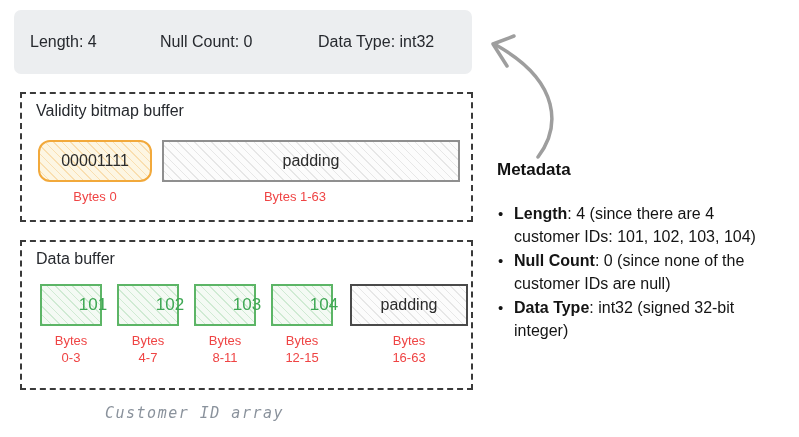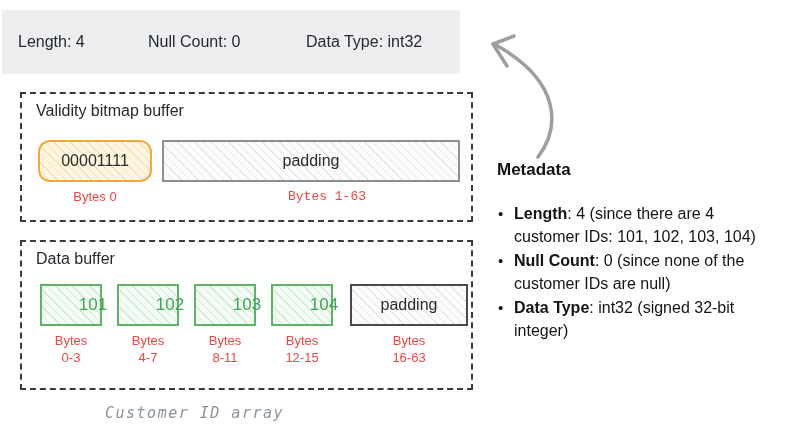--- a/index.html
+++ b/index.html
@@ -2,22 +2,22 @@
 <html><head>
 <meta charset="utf-8">
 <style>
   html,body{margin:0;padding:0;background:#ffffff;}
   .stage{
     position:relative;width:799px;height:437px;overflow:hidden;background:#ffffff;
     font-family:"Liberation Sans",sans-serif;color:#2b2b2b;
   }
   
   .meta-bar{
-    position:absolute;left:2px;top:10px;width:458px;height:64px;
-    background:#eceef0;border-radius:2px;
+    position:absolute;left:14px;top:10px;width:458px;height:64px;
+    background:#eceef0;border-radius:7px;
   }
   .meta-item{position:absolute;top:23px;font-size:16px;color:#26292e;white-space:nowrap;}
   .meta-item.m1{left:16px;}
   .meta-item.m2{left:146px;}
   .meta-item.m3{left:304px;}
 
   
   .dashed-box{
     position:absolute;border:2px dashed #3a3a3a;background:#ffffff;box-sizing:border-box;
   }
@@ -46,21 +46,21 @@
     border:2px solid #5cb566;background-color:#f4faf4;color:#3fa854;
     background-image:repeating-linear-gradient(45deg,rgba(79,179,95,0.22) 0px,rgba(79,179,95,0.22) 1px,transparent 1px,transparent 6px);
     padding-left:44px;
   }
   .bitmap-cell{left:16px;top:46px;width:114px;border-radius:12px;}
   .vpad-cell{left:140px;top:46px;width:298px;}
   .bytes-label{
     position:absolute;font-size:13px;line-height:17px;color:#ef4444;text-align:center;white-space:pre-line;
   }
   .vb1{left:16px;top:94px;width:114px;}
-  .vb2{left:156px;top:94px;width:298px;font-family:Liberation Mono, monospace;}
+  .vb2{left:124px;top:94px;width:298px;}
 
   .dcell{top:42px;width:62px;font-size:17px;}
   .dc0{left:18px;} .dc1{left:95px;} .dc2{left:172px;} .dc3{left:249px;}
   .dpad-cell{left:328px;top:42px;width:118px;color:#2b2b2b;}
   .dbl{top:90px;}
   .db0{left:18px;width:62px;} .db1{left:95px;width:62px;} .db2{left:172px;width:62px;} .db3{left:249px;width:62px;}
   .db4{left:328px;width:118px;}
 
   
   .caption{

